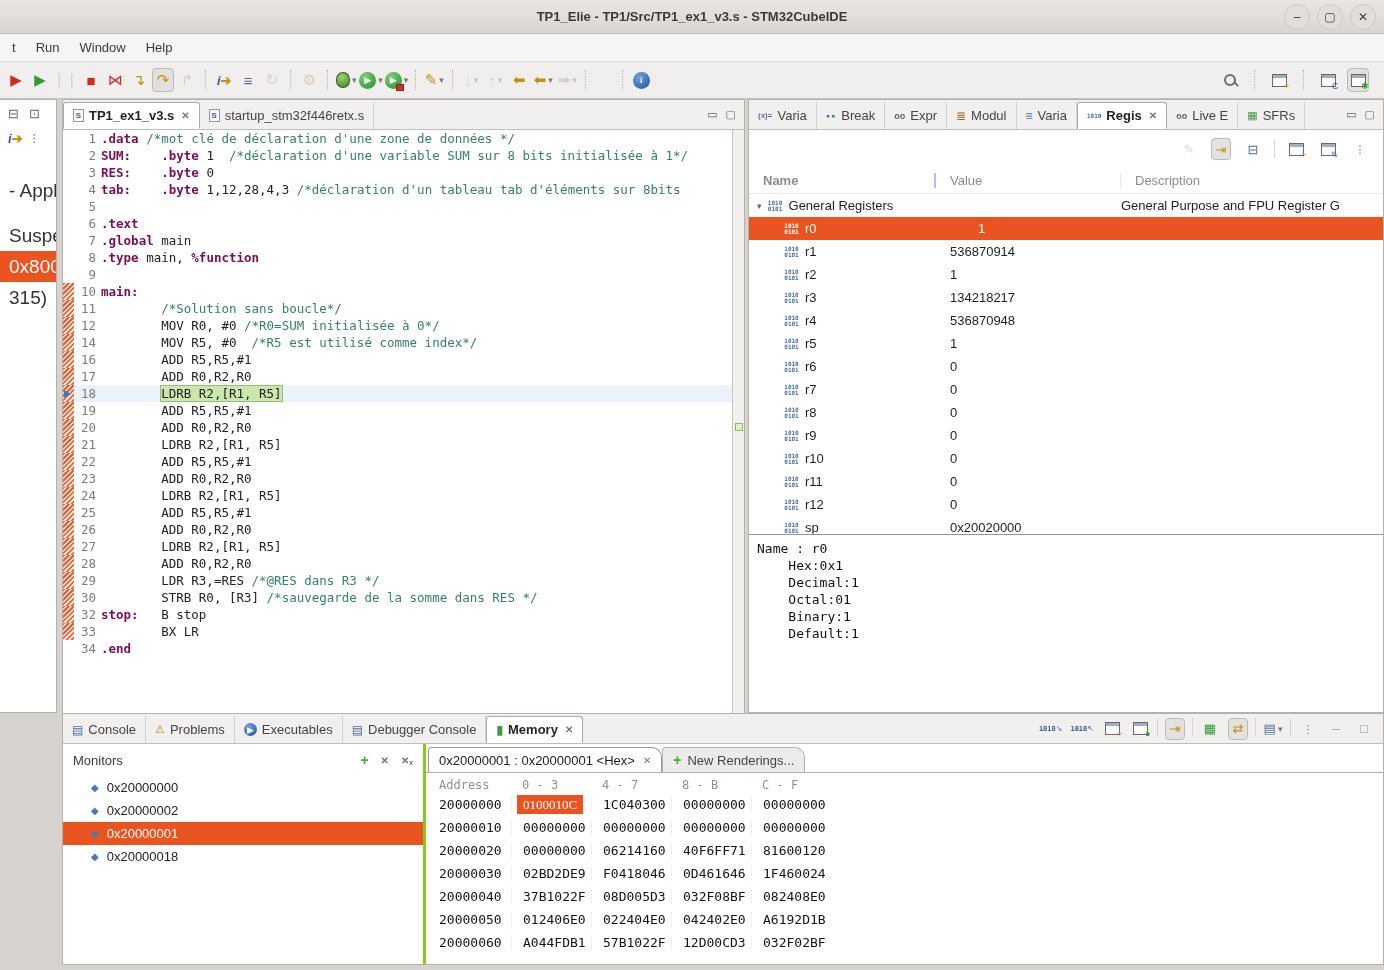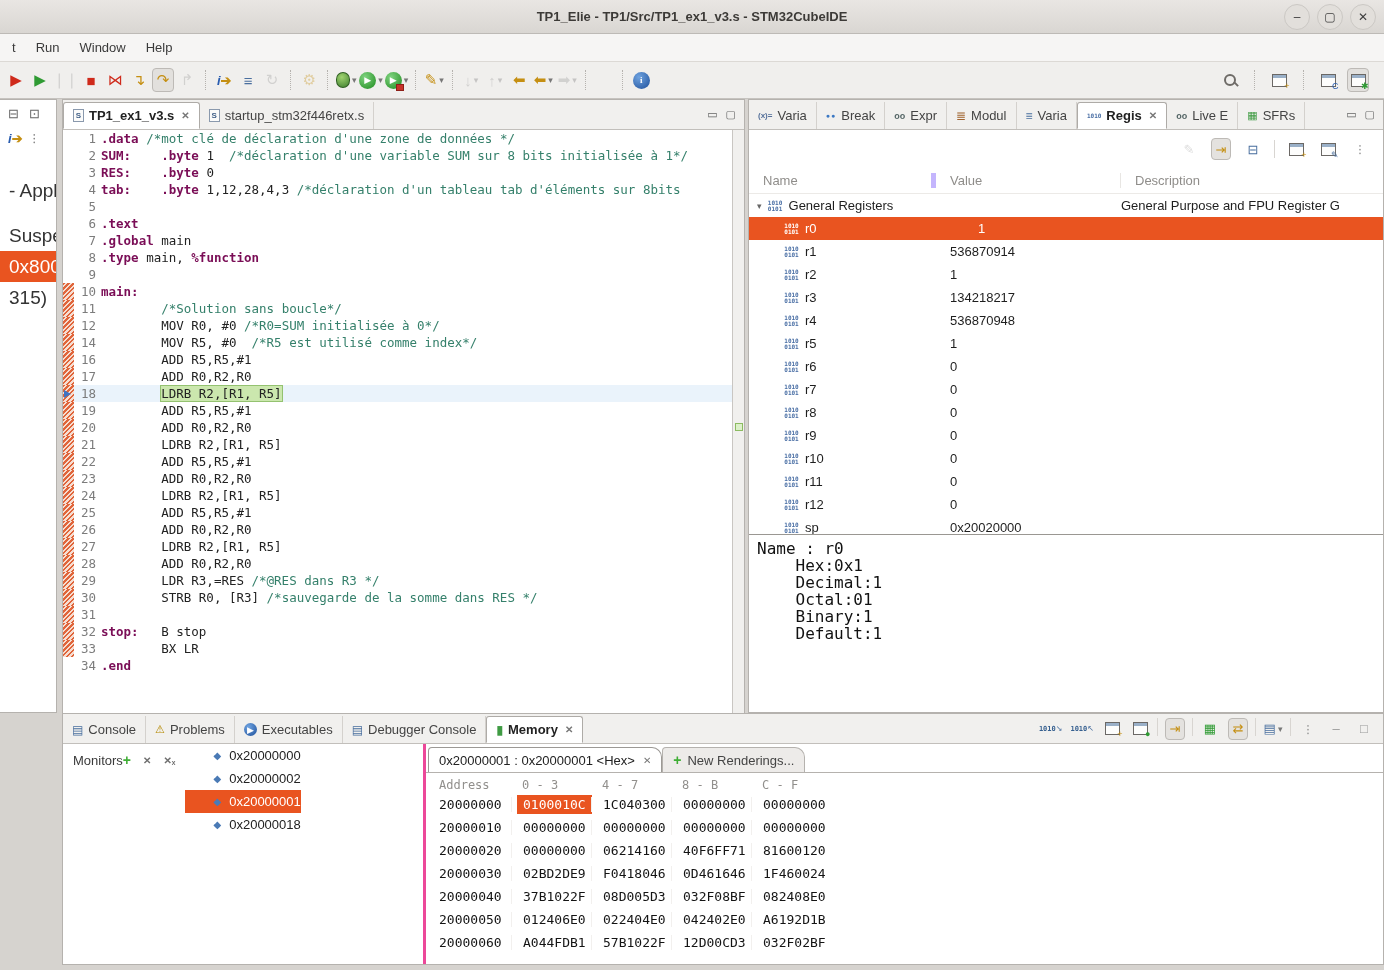--- a/index.html
+++ b/index.html
@@ -89,59 +89,59 @@
 
   
   #rightpanel{left:748px;width:636px;display:flex;flex-direction:column;}
   .viewbar{height:38px;display:flex;align-items:center;justify-content:flex-end;gap:10px;padding-right:12px;
     background:#fff;}
   .vbtn{min-width:20px;height:22px;display:flex;align-items:center;justify-content:center;border-radius:4px;font-size:13px;}
   .vbtn.pressed{background:#e4e2df;border:1px solid #bdbab6;}
   .vsep{width:1px;height:18px;background:#d8d5d1;}
   .theader{height:26px;display:flex;color:#8f8d8a;align-items:center;border-bottom:1px solid #eceae7;}
   .th{padding-left:14px;}
-  .th1{width:187px;border-right:5px solid #c4b5fd;}
+  .th1{width:187px;border-right:2px solid #c4b5fd;font-weight:bold;}
   .th2{width:185px;border-right:1px solid #e8e6e3;}
   .th3{flex:1;}
   .regrows{height:340px;overflow:hidden;}
   .regrow{display:flex;height:23px;align-items:center;font-size:13px;color:#1e1e1e;}
   .regrow .nm{width:187px;display:flex;align-items:center;gap:5px;padding-left:34px;overflow:hidden;white-space:nowrap;}
   .regrow.group .nm{padding-left:8px;}
   .regrow .val{width:185px;padding-left:14px;font-family:"Liberation Sans",sans-serif;}
   .regrow .dsc{flex:1;white-space:nowrap;overflow:hidden;}
   .regrow.sel{background:#e95420;color:#fff;gap:28px;}
   .chev{font-size:9px;color:#666;}
   .regic{display:inline-block;width:17px;text-align:center;font:bold 6px/6px "DejaVu Sans Mono",monospace;color:#4a6fa5;}
   .detail{flex:1;border-top:1px solid #9a9792;padding:5px 0 0 8px;font-family:"DejaVu Sans Mono",monospace;
-    font-size:16px;line-height:17px;white-space:pre;color:#111;background:#fff;}
+    font-size:13px;line-height:17px;white-space:pre;color:#111;background:#fff;}
 
   
   .bottompanel{position:absolute;left:62px;top:713px;width:1322px;height:252px;background:#fff;
     border:1px solid #b5b2ae;display:flex;flex-direction:column;}
   .bp-strip{height:30px;background:#f1f0ee;border-bottom:1px solid #c2bfbb;display:flex;align-items:flex-end;}
   .bp-body{flex:1;display:flex;overflow:hidden;}
-  .monitors{width:363px;border-right:3px solid #ec4899;display:flex;flex-direction:row;}
+  .monitors{width:363px;border-right:3px solid #84cc16;display:flex;flex-direction:column;}
   .mon-head{height:32px;display:flex;align-items:center;padding:0 10px;color:#3a3a3a;}
   .mon-tools{margin-left:auto;display:flex;gap:12px;align-items:center;}
   .mon-row{height:23px;display:flex;align-items:center;gap:8px;padding-left:28px;color:#222;}
   .mon-row .dia{color:#4a7ab5;font-size:10px;}
   .mon-row.sel{background:#e95420;color:#fff;}
   .rendering{flex:1;display:flex;flex-direction:column;}
   .rtabs{height:28px;display:flex;align-items:flex-end;padding-left:2px;background:#fff;}
   .rtab{height:25px;display:flex;align-items:center;gap:6px;padding:0 10px;border:1px solid #9c9995;
     border-bottom:none;border-top-left-radius:4px;border-top-right-radius:10px;background:#fff;font-size:13px;color:#222;}
   .rtab.newtab{background:#edebe9;color:#444;border-color:#b5b2ae;}
   .plus{color:#3fae35;font-weight:bold;font-size:14px;}
   .memtable{flex:1;border-top:1px solid #b5b2ae;font-family:"DejaVu Sans Mono",monospace;}
   .mem-head{display:flex;height:24px;align-items:center;color:#918f8c;font-size:12px;}
   .mem-row{display:flex;height:23px;align-items:flex-start;font-size:13px;color:#141414;}
   .ma{width:85px;padding-left:13px;flex:none;}
   .mc{width:80px;padding-left:11px;flex:none;border-left:1px solid #f2f0ee;}
   .mem-head .mc,.mem-head .ma{border-left:none;}
-  .selcell{background:#e95420;color:#fff;padding:2px 6px;margin-left:-6px;}
+  .selcell{background:#e95420;color:#fff;padding:2px 6px;margin-left:-6px;font-family:Liberation Serif, serif;}
 
   .x-small{font-size:10px;color:#6f6f6f;font-weight:bold;}
 </style>
 </head>
 <body>
 
 <div class="titlebar">
   <span class="title">TP1_Elie - TP1/Src/TP1_ex1_v3.s - STM32CubeIDE</span>
   <div class="winctl" id="winctl">
       <div class="wbtn">–</div>
@@ -442,25 +442,20 @@
           <div class="lnum">29</div>
           <div class="ctext"><span>        LDR R3,=RES </span><span class="cm">/*@RES dans R3 */</span></div>
         </div>
         <div class="codeline">
           <div class="gutter hatch"></div>
           <div class="lnum">30</div>
           <div class="ctext"><span>        STRB R0, [R3] </span><span class="cm">/*sauvegarde de la somme dans RES */</span></div>
         </div>
         <div class="codeline">
           <div class="gutter hatch"></div>
-          <div class="lnum">31</div>
-          <div class="ctext"></div>
-        </div>
-        <div class="codeline">
-          <div class="gutter hatch"></div>
           <div class="lnum">32</div>
           <div class="ctext"><span class="kw">stop:</span><span>   B stop</span></div>
         </div>
         <div class="codeline">
           <div class="gutter hatch"></div>
           <div class="lnum">33</div>
           <div class="ctext"><span>        BX LR</span></div>
         </div>
         <div class="codeline">
           <div class="gutter"></div>

